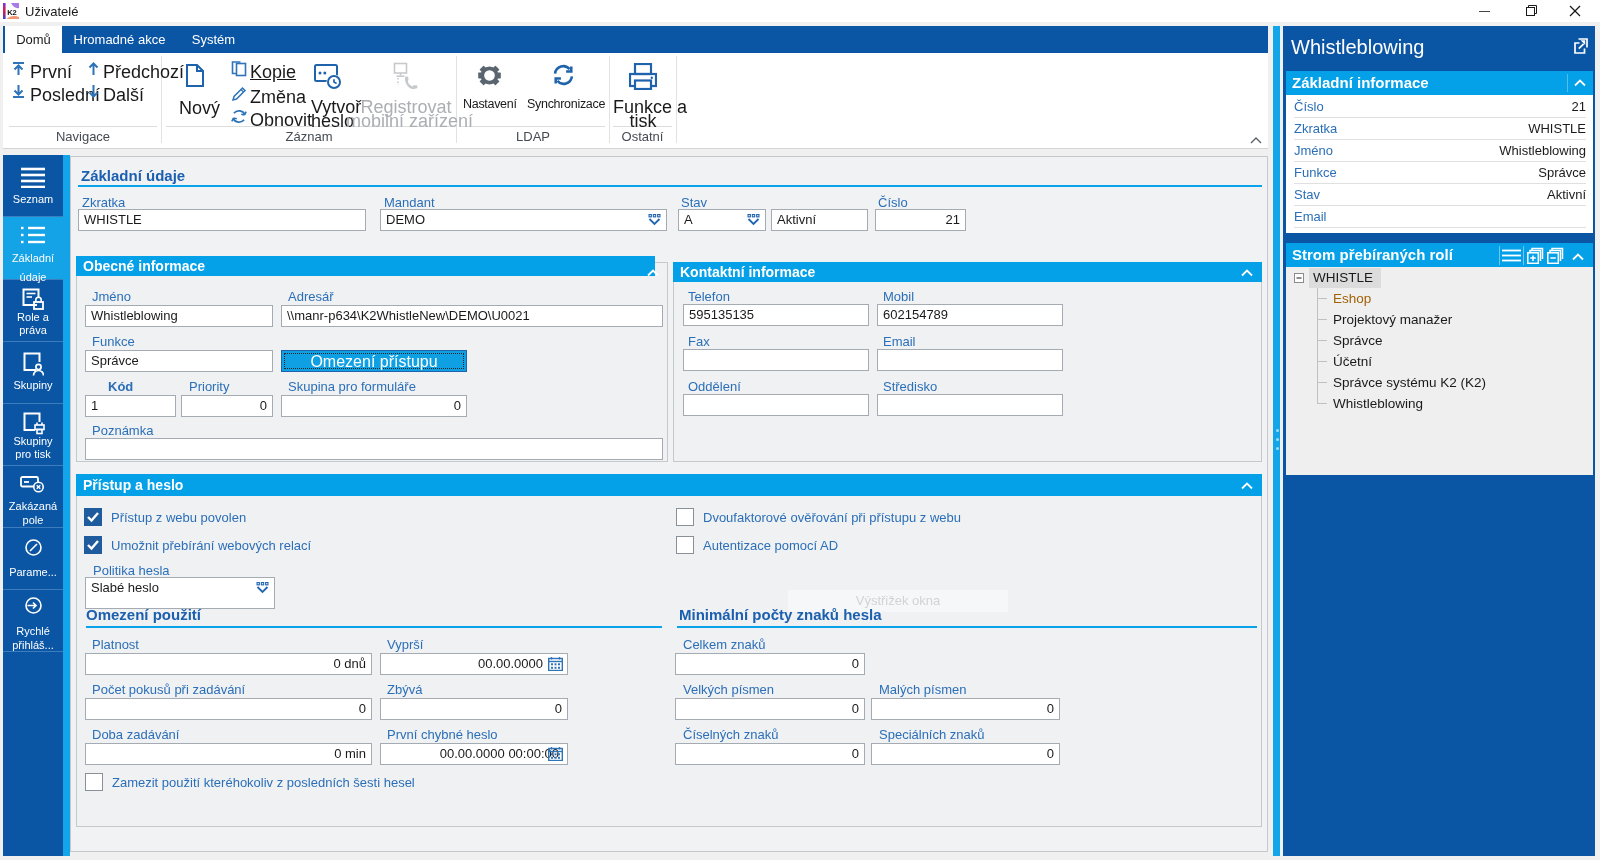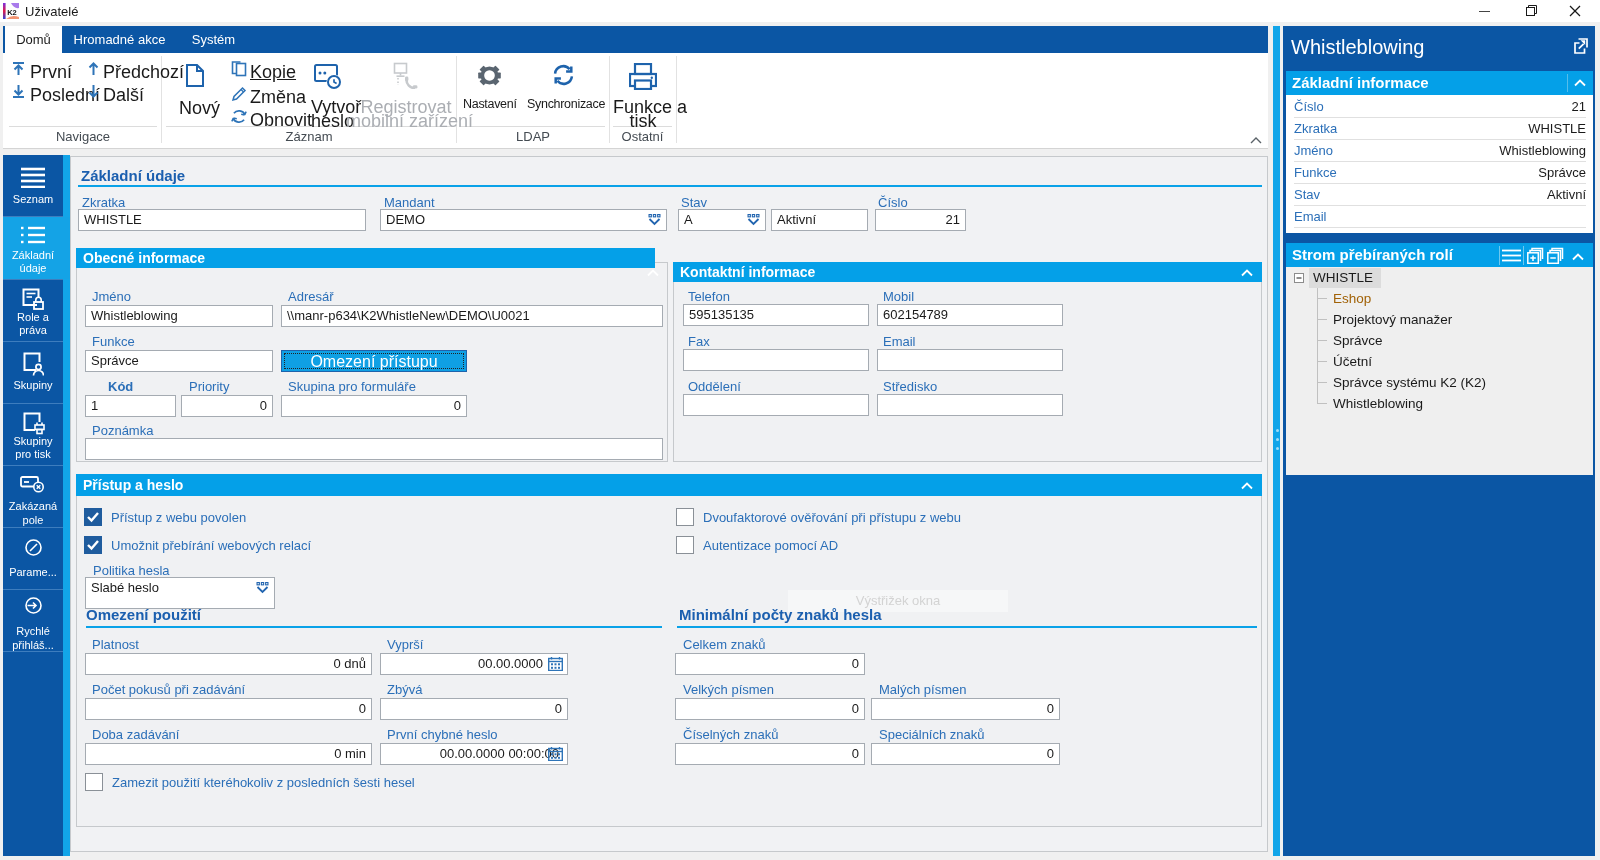--- a/index.html
+++ b/index.html
@@ -206,21 +206,21 @@
         <line x1="7" y1="2" x2="24" y2="2"></line>
         <line x1="7" y1="9" x2="24" y2="9"></line>
         <line x1="7" y1="16" x2="24" y2="16"></line>
       </g>
     <g stroke="#fff" stroke-width="2.4" stroke-dasharray="2.5 2.5">
         <line x1="0" y1="2" x2="5" y2="2"></line>
         <line x1="0" y1="9" x2="5" y2="9"></line>
         <line x1="0" y1="16" x2="5" y2="16"></line>
       </g>
   </svg>
-  <div class="abs" style="left:3px;top:249px;width:60px;text-align:center;color:#fff;font-size:11px;line-height:13px;">Základní<br>údaje</div>
+  <div class="abs" style="left:3px;top:249px;width:60px;text-align:center;color:#fff;font-size:11px;line-height:19px;">Základní<br>údaje</div>
 
   <svg class="abs" style="left:22px;top:288px;" width="22" height="24" viewBox="0 0 22 24">
     <path d="M15 17 H1.5 V1.5 H16.5 V9" fill="none" stroke="#fff" stroke-width="2"></path>
     <line x1="4.5" y1="5.5" x2="13.5" y2="5.5" stroke="#fff" stroke-width="1.6"></line>
     <line x1="4.5" y1="9" x2="10" y2="9" stroke="#fff" stroke-width="1.6"></line>
     <rect x="12" y="14" width="9" height="7" fill="none" stroke="#fff" stroke-width="1.8"></rect>
     <path d="M13.8 14 V12 a2.7 2.7 0 0 1 5.4 0 V14" fill="none" stroke="#fff" stroke-width="1.6"></path>
   </svg>
   <div class="abs" style="left:3px;top:311px;width:60px;text-align:center;color:#fff;font-size:11px;line-height:13px;">Role a<br>práva</div>
 
@@ -296,21 +296,21 @@
         <rect x="5.9" y="1.1" width="1.2" height="1.2"></rect>
         <rect x="10.2" y="1.1" width="1.2" height="1.2"></rect>
       </g>
       <path d="M1.5 5 L6.5 10 L11.5 5" fill="none" stroke="#2265B0" stroke-width="1.8"></path>
     </svg>
   <div class="inp" style="left:771px;top:209px;width:97px;height:22px;">Aktivní</div>
   <div class="lbl" style="left:878px;top:195px;">Číslo</div>
   <div class="inp num" style="left:875px;top:209px;width:91px;height:22px;">21</div>
 
   <div class="panel" style="left:76px;top:262px;width:592px;height:200px;"></div>
-  <div class="hdr" style="left:76px;top:248px;width:579px;height:20px;">Obecné informace</div>
+  <div class="hdr" style="left:76px;top:256px;width:579px;height:20px;">Obecné informace</div>
   <svg class="abs" style="left:646px;top:268px;" width="14" height="9" viewBox="0 0 14 9">
       <path d="M2 7.5 L7 2.5 L12 7.5" fill="none" stroke="#fff" stroke-width="1.8"></path>
     </svg>
   <div class="lbl" style="left:92px;top:289px;">Jméno</div>
   <div class="inp" style="left:85px;top:305px;width:188px;height:22px;">Whistleblowing</div>
   <div class="lbl" style="left:288px;top:289px;">Adresář</div>
   <div class="inp" style="left:281px;top:305px;width:382px;height:22px;">\\manr-p634\K2WhistleNew\DEMO\U0021</div>
   <div class="lbl" style="left:92px;top:334px;">Funkce</div>
   <div class="inp" style="left:85px;top:350px;width:188px;height:22px;">Správce</div>
   <div class="abs" style="left:281px;top:350px;width:186px;height:22px;background:#0FA0E4;border:1px solid #1E63AC;">

